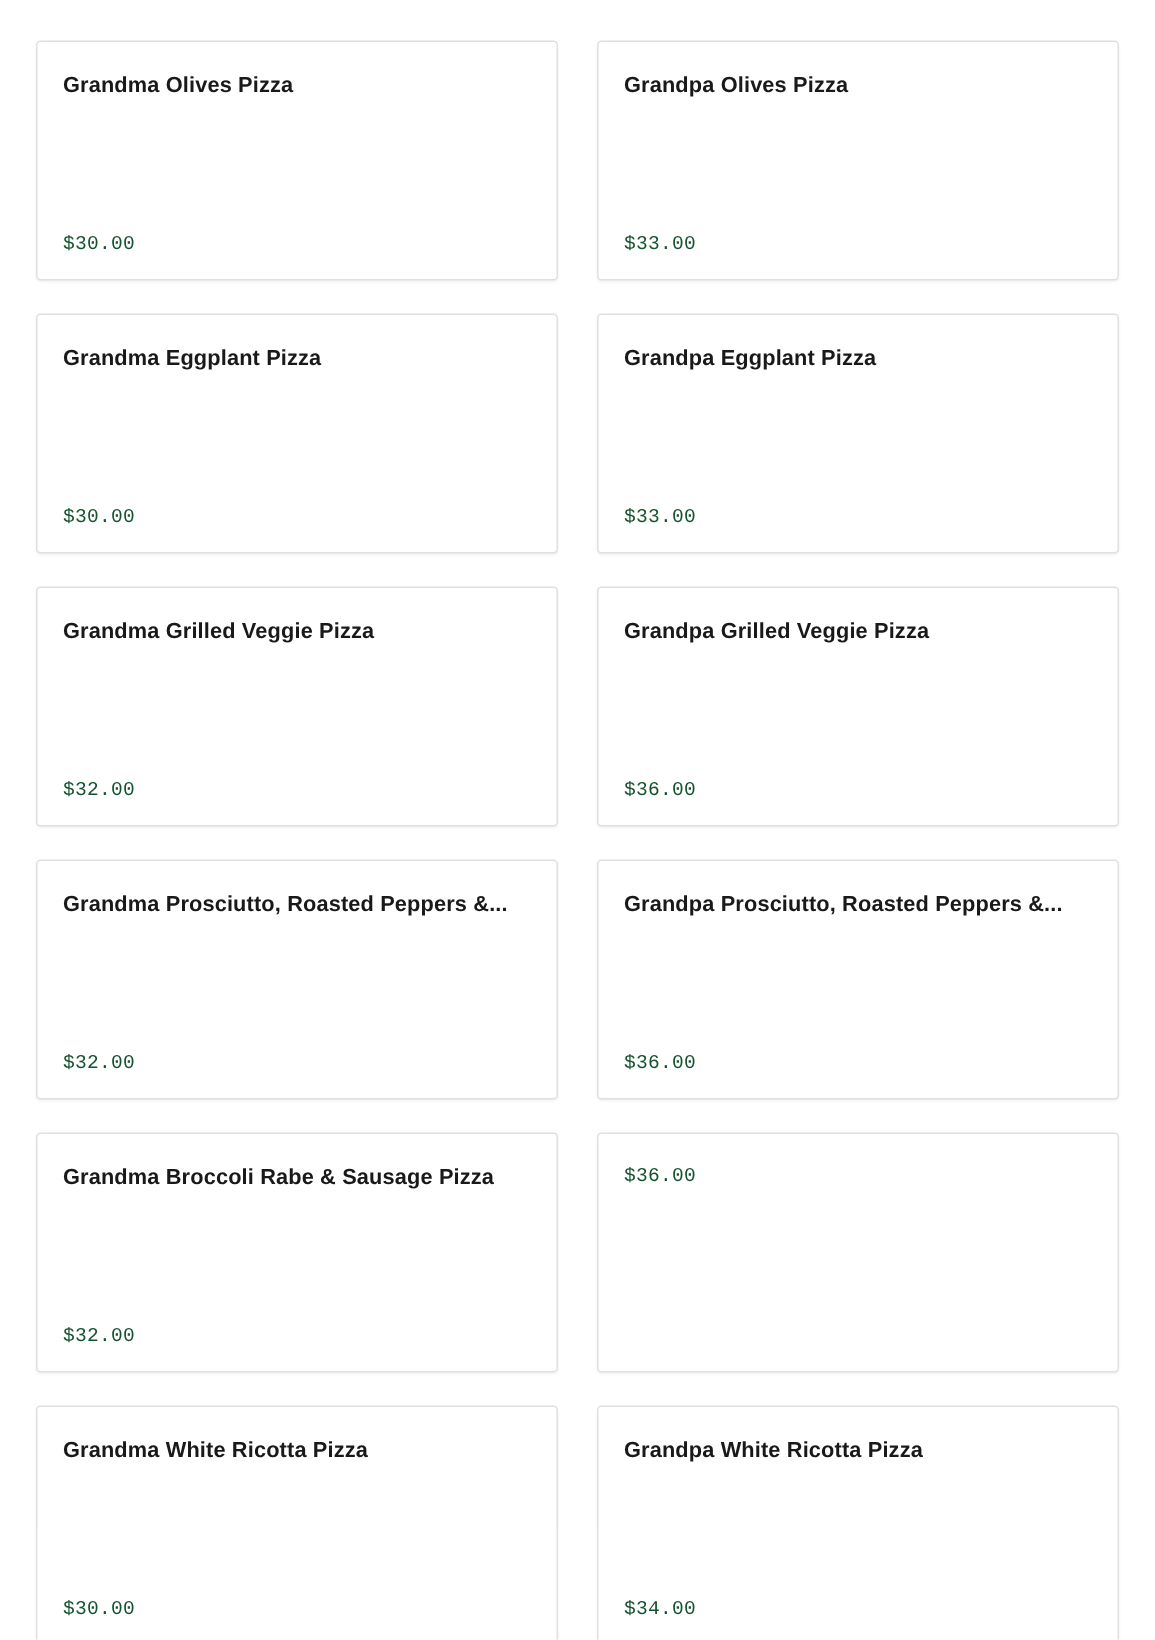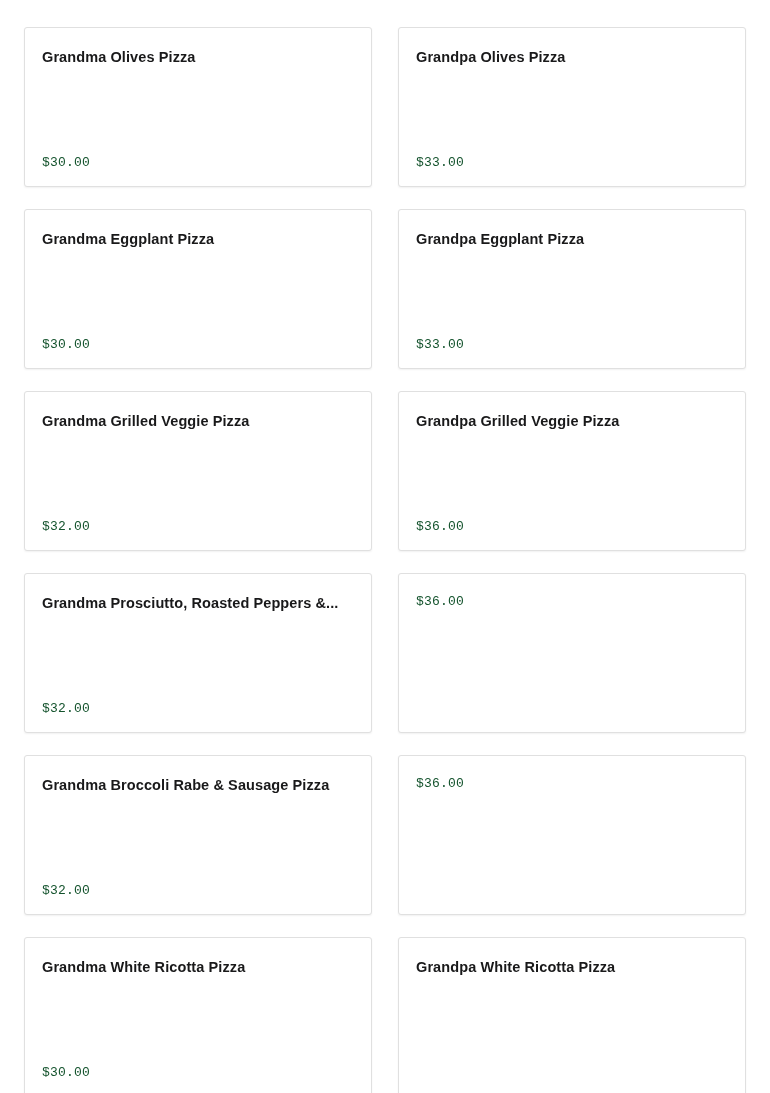--- a/index.html
+++ b/index.html
@@ -93,34 +93,36 @@
     <div class="item-name">Grandpa Grilled Veggie Pizza</div>
     <div class="item-price">$36.00</div>
   </div>
 
   <div class="item-card">
     <div class="item-name">Grandma Prosciutto, Roasted Peppers &amp;...</div>
     <div class="item-price">$32.00</div>
   </div>
 
   <div class="item-card">
+    <div class="item-name">Grandpa Prosciutto, Roasted Peppers &amp;...</div>
     <div class="item-price">$36.00</div>
   </div>
 
   <div class="item-card">
     <div class="item-name">Grandma Broccoli Rabe &amp; Sausage Pizza</div>
     <div class="item-price">$32.00</div>
   </div>
 
   <div class="item-card">
     <div class="item-price">$36.00</div>
   </div>
 
   <div class="item-card">
     <div class="item-name">Grandma White Ricotta Pizza</div>
     <div class="item-price">$30.00</div>
   </div>
 
   <div class="item-card">
     <div class="item-name">Grandpa White Ricotta Pizza</div>
+    <div class="item-price">$34.00</div>
   </div>
 
 </div>
 
 </body></html>

